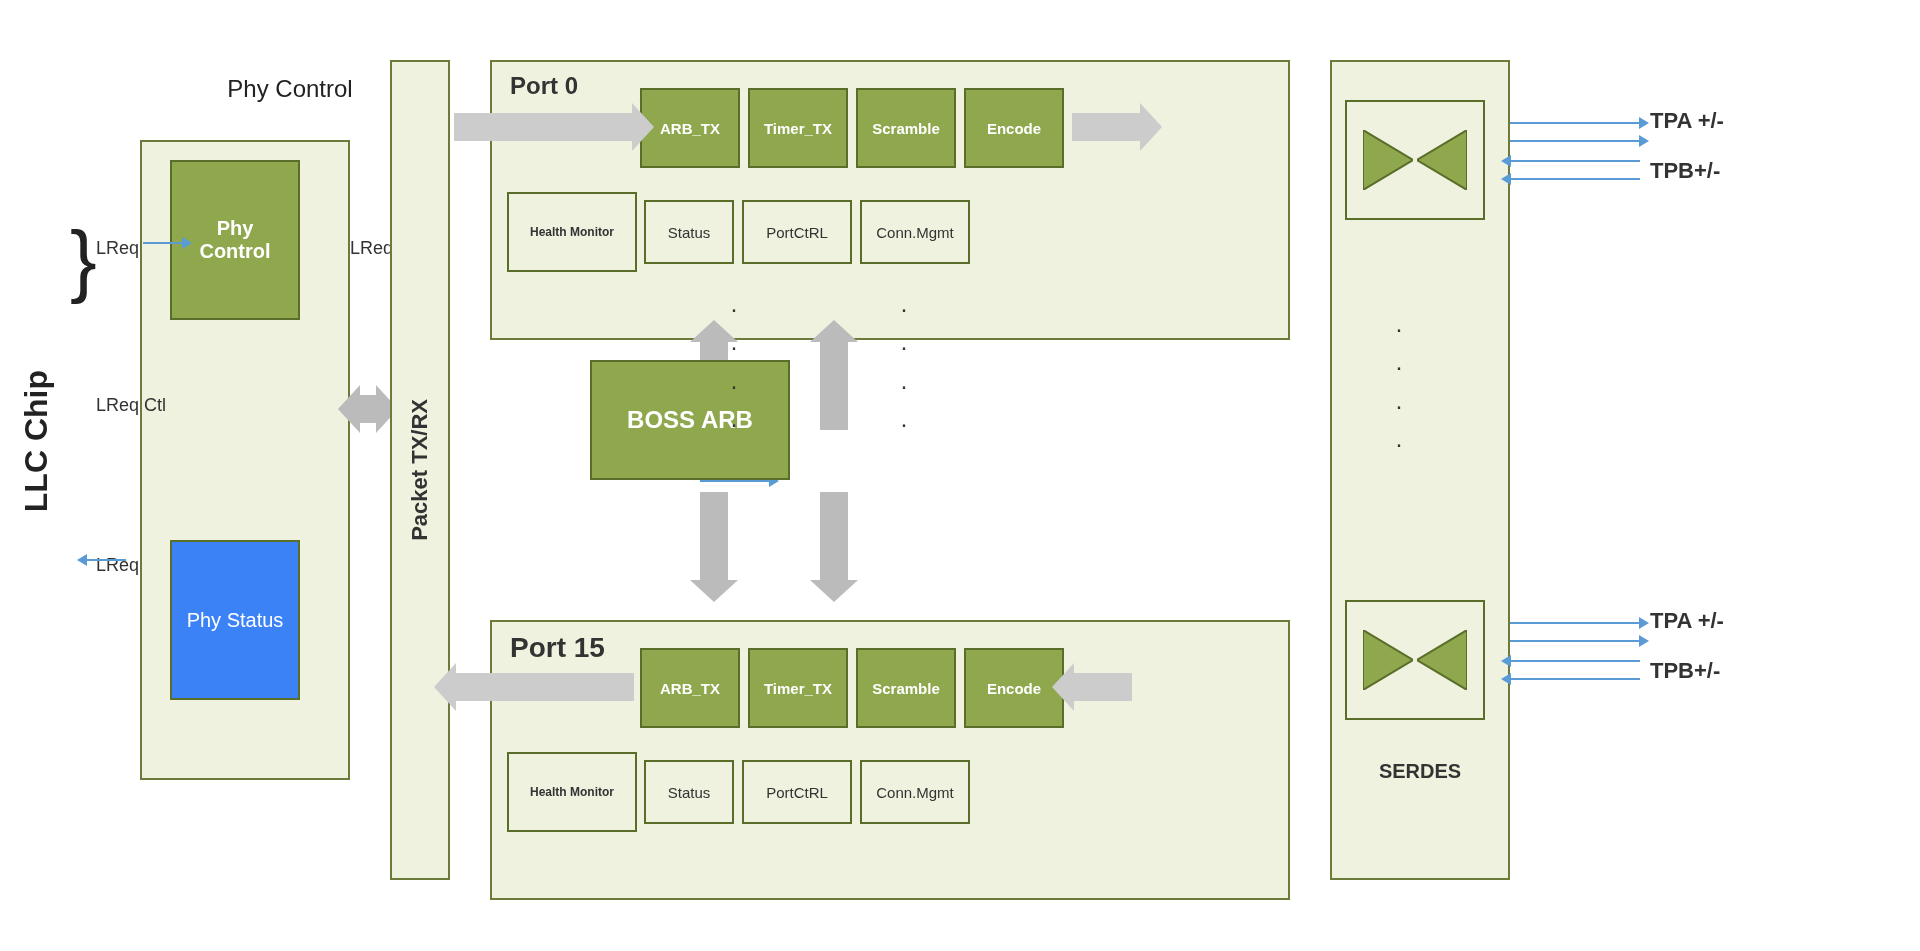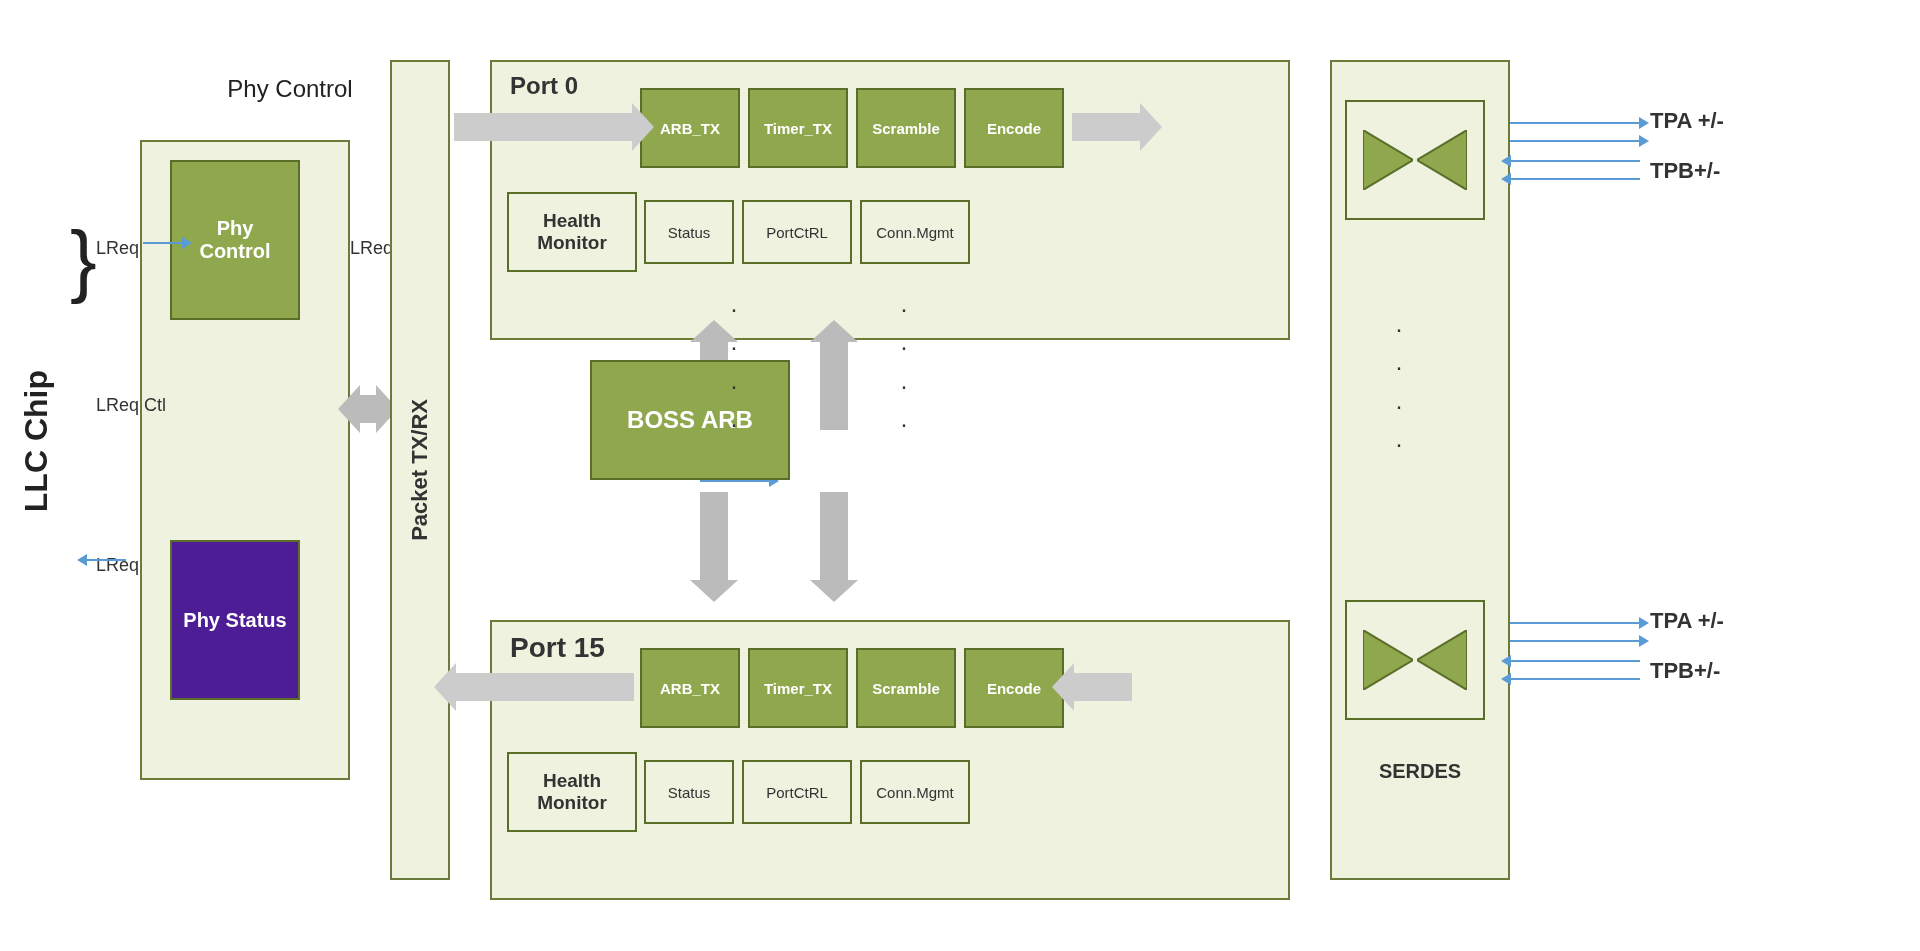--- a/index.html
+++ b/index.html
@@ -67,27 +67,27 @@
       font-weight: bold;
       color: #fff;
       padding: 10px;
     }
     .phy-status-box {
       position: absolute;
       left: 170px; top: 540px;
       width: 130px;
       height: 160px;
       border: 2px solid #5a6e2a;
-      background: #4c1d95;
+      background: #3b82f6;
       display: flex;
       align-items: center;
       justify-content: center;
       text-align: center;
       font-size: 20px;
-      font-weight: bold;
+      font-weight: normal;
       color: #fff;
       padding: 10px;
     }
     
     .packet-panel {
       position: absolute;
       left: 390px; top: 60px;
       width: 60px;
       height: 820px;
       border: 2px solid #6b7c3a;
@@ -187,21 +187,21 @@
       color: #333;
     }
     .health-box {
       position: absolute;
       border: 2px solid #5a6e2a;
       background: #eef2de;
       display: flex;
       align-items: center;
       justify-content: center;
       text-align: center;
-      font-size: 19px;
+      font-size: 12px;
       font-weight: bold;
       color: #333;
       padding: 6px;
     }
     
     .big-arrow-right {
       position: absolute;
       background: #ccc;
       height: 28px;
     }

